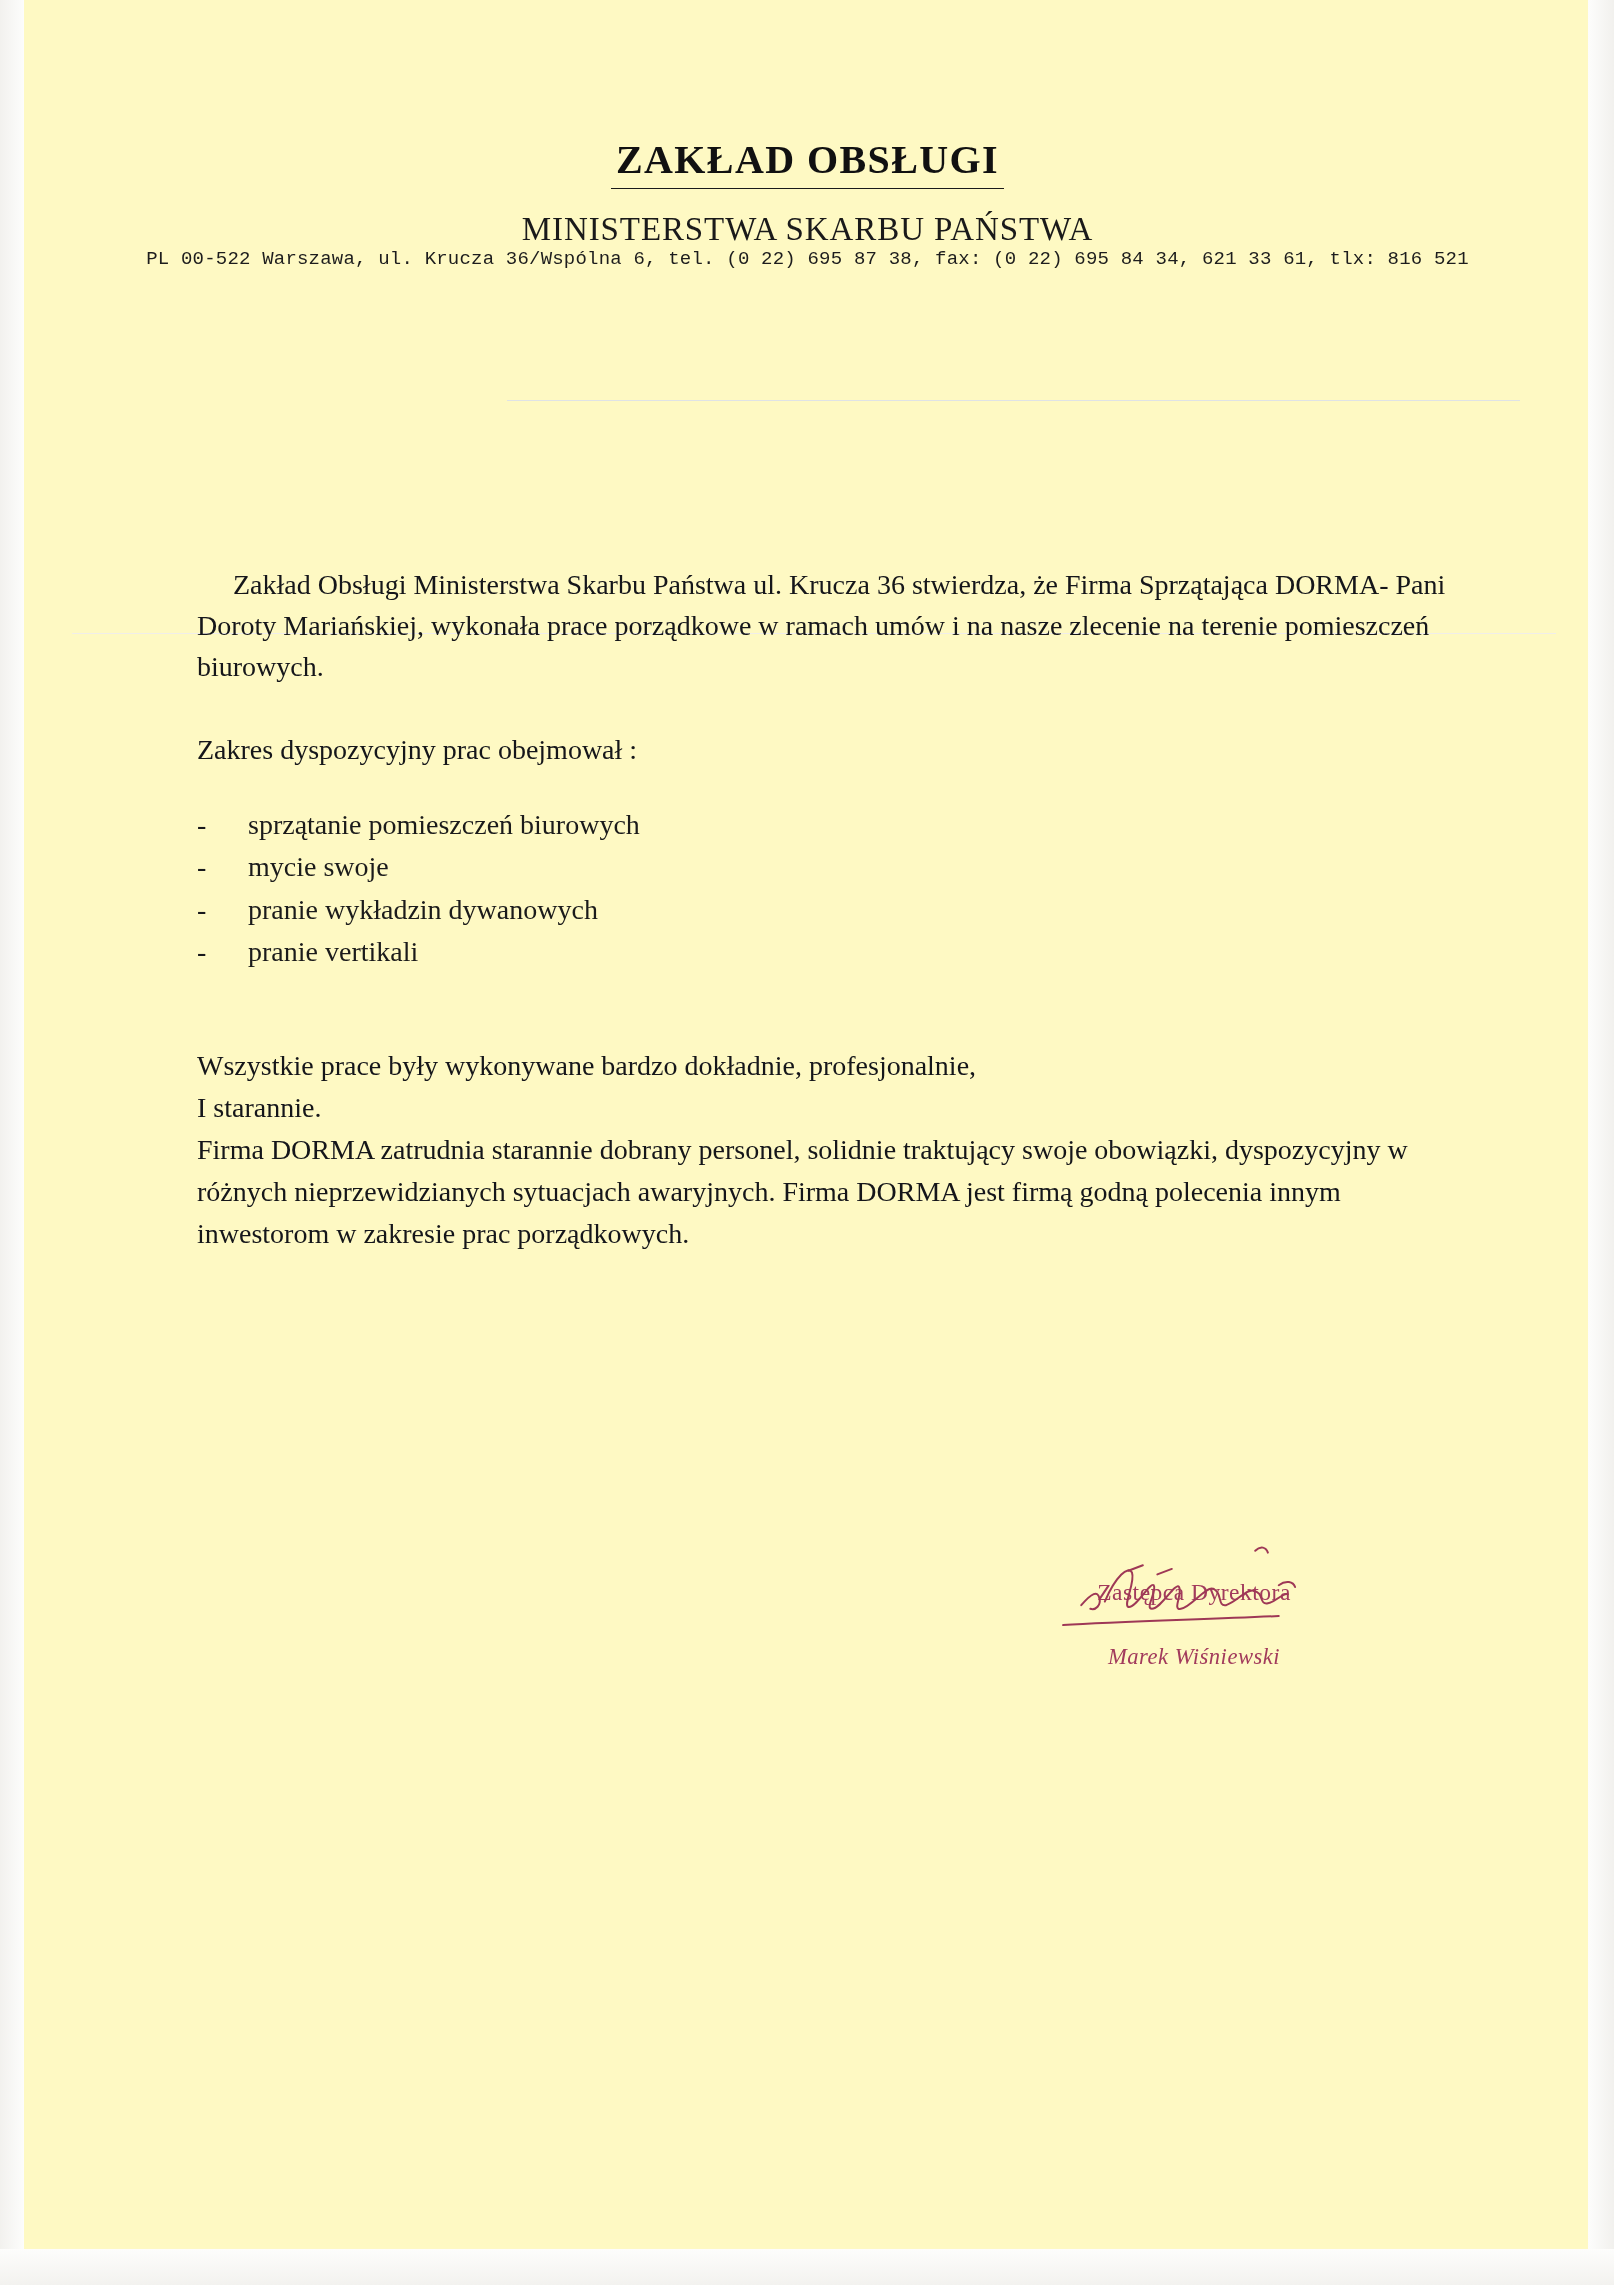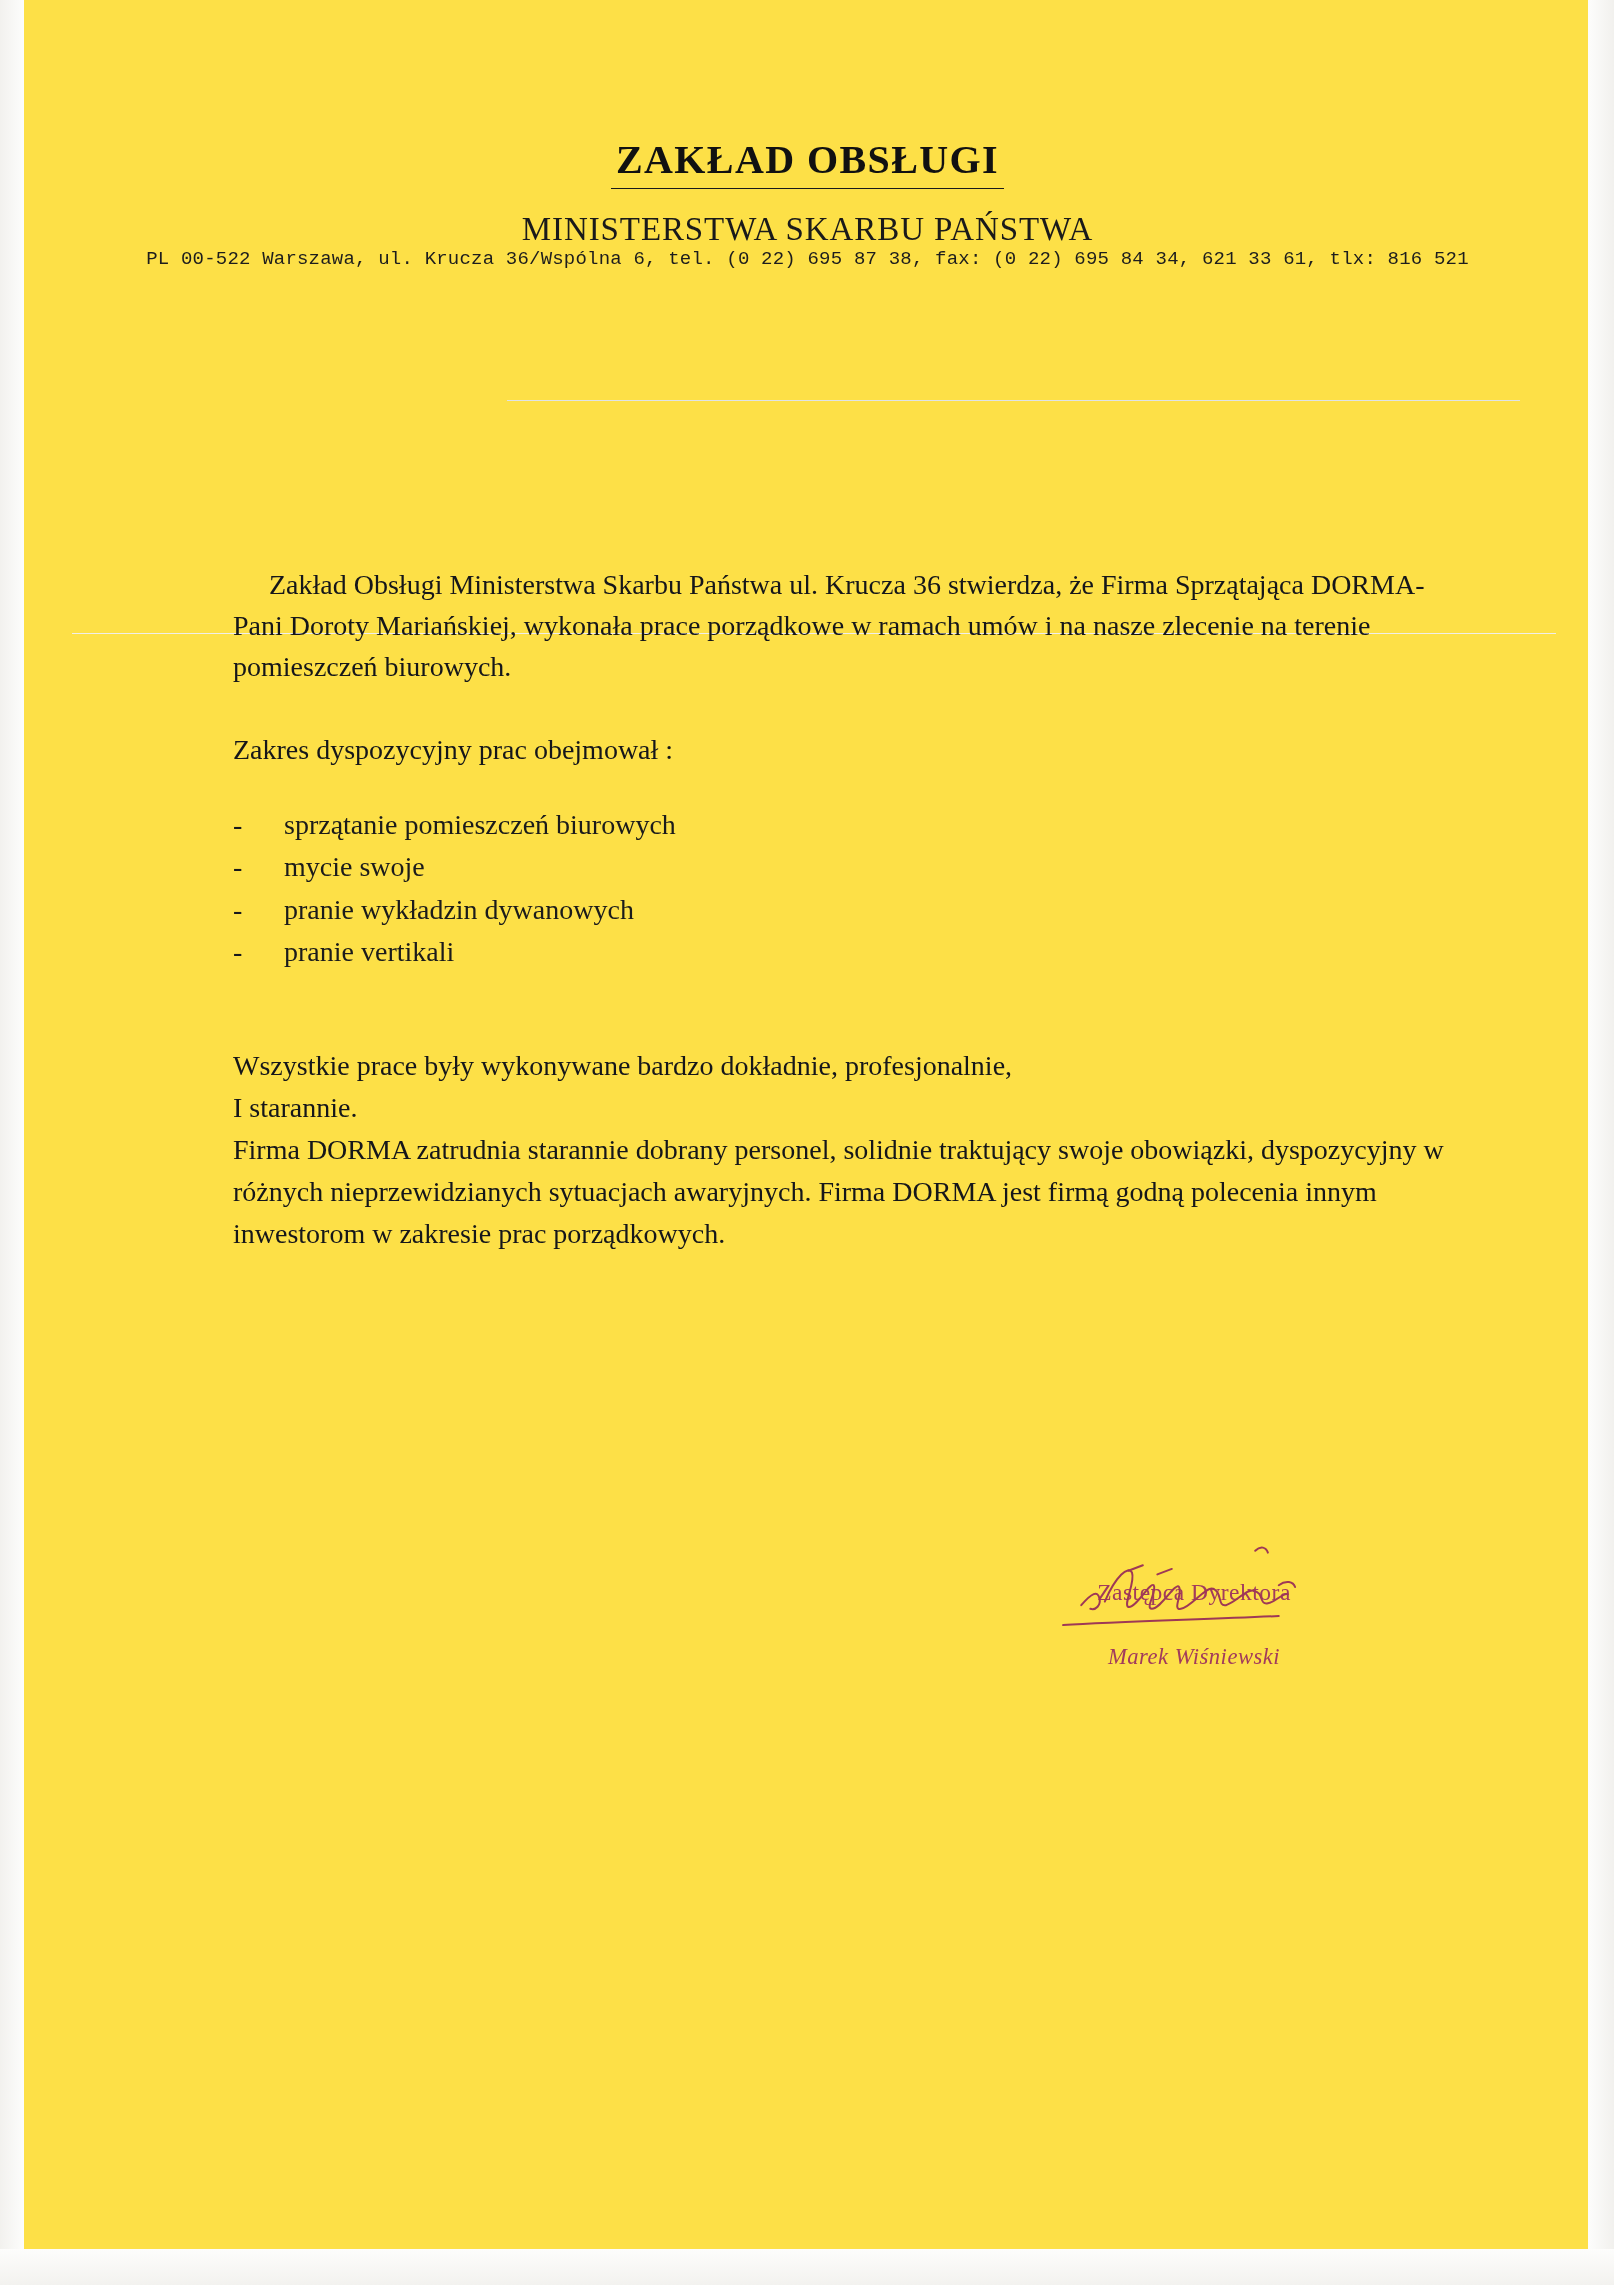--- a/index.html
+++ b/index.html
@@ -11,21 +11,21 @@
     width: 1615px;
     height: 2285px;
     position: relative;
     font-family: "Liberation Serif", serif;
     color: #1b1b1b;
     overflow: hidden;
   }
   .page {
     position: absolute;
     inset: 0;
-    background: #fde047;
+    background: #fef9c3;
   }
   
   .scan-edge-left {
     position: absolute;
     left: 0; top: 0; bottom: 0;
     width: 23.5px;
     background: linear-gradient(to right, #f2f1ee, #fdfdfc);
   }
   .scan-edge-right {
     position: absolute;
@@ -87,21 +87,20 @@
     height: 0.9px;
     background: #f0eeea;
   }
 
   
   .body-block {
     position: absolute;
     left: 197px;
     right: 163px;
     top: 565px;
-    margin-left: 36px;
   }
   p {
     margin: 0;
     font-size: 28px;
     line-height: 1.46;
     color: #15161a;
   }
   .para-intro {
     text-indent: 36px;
   }

